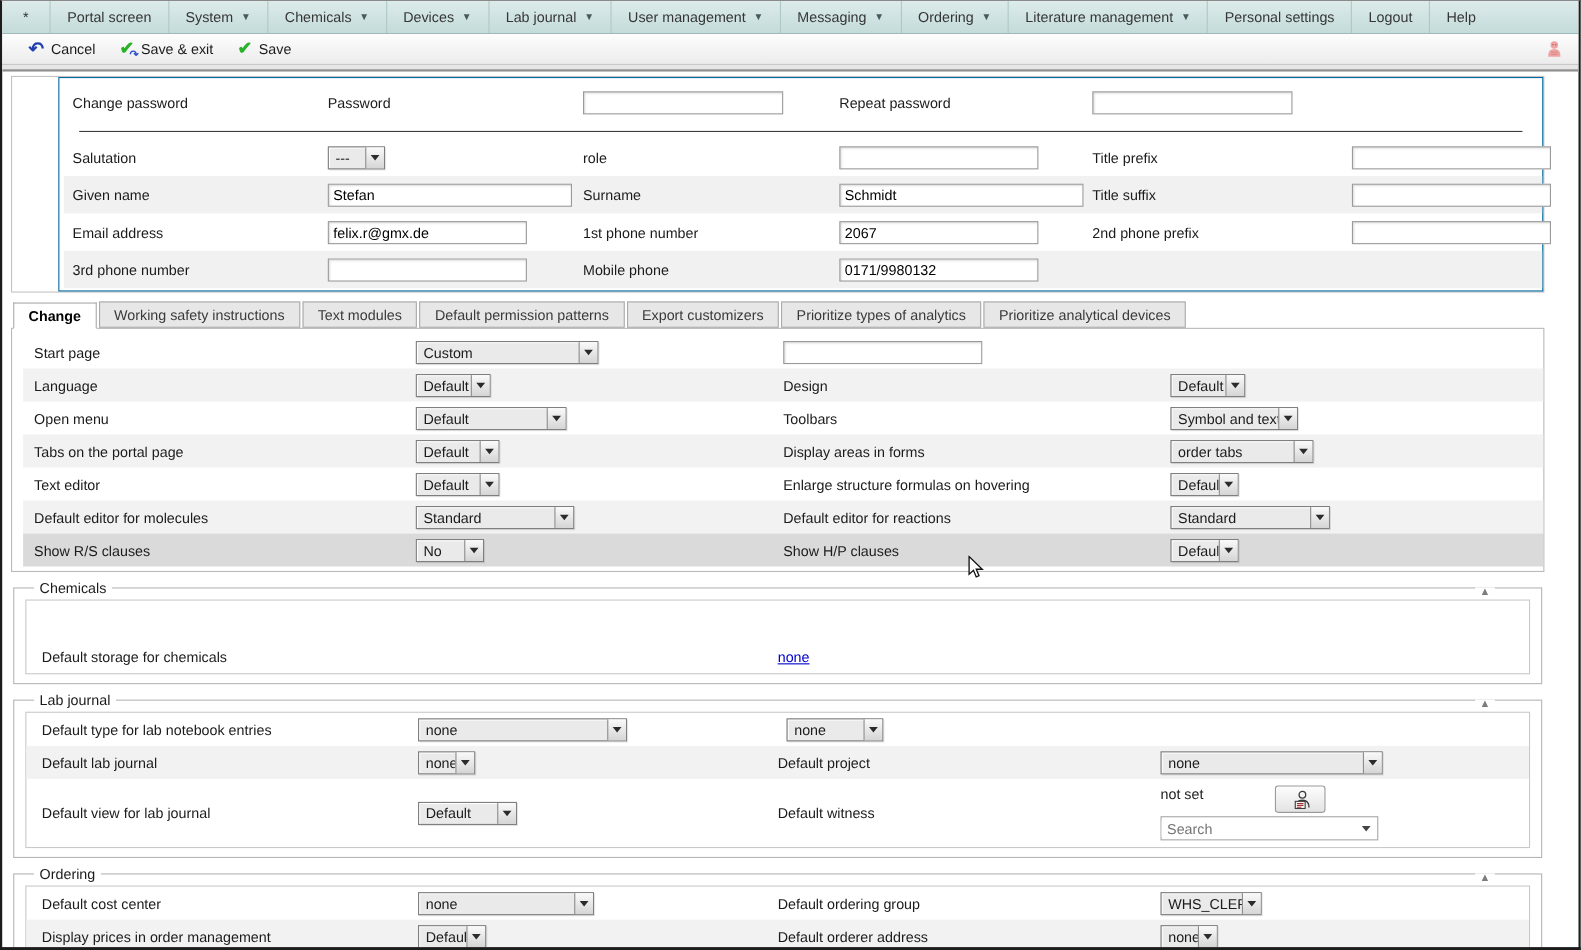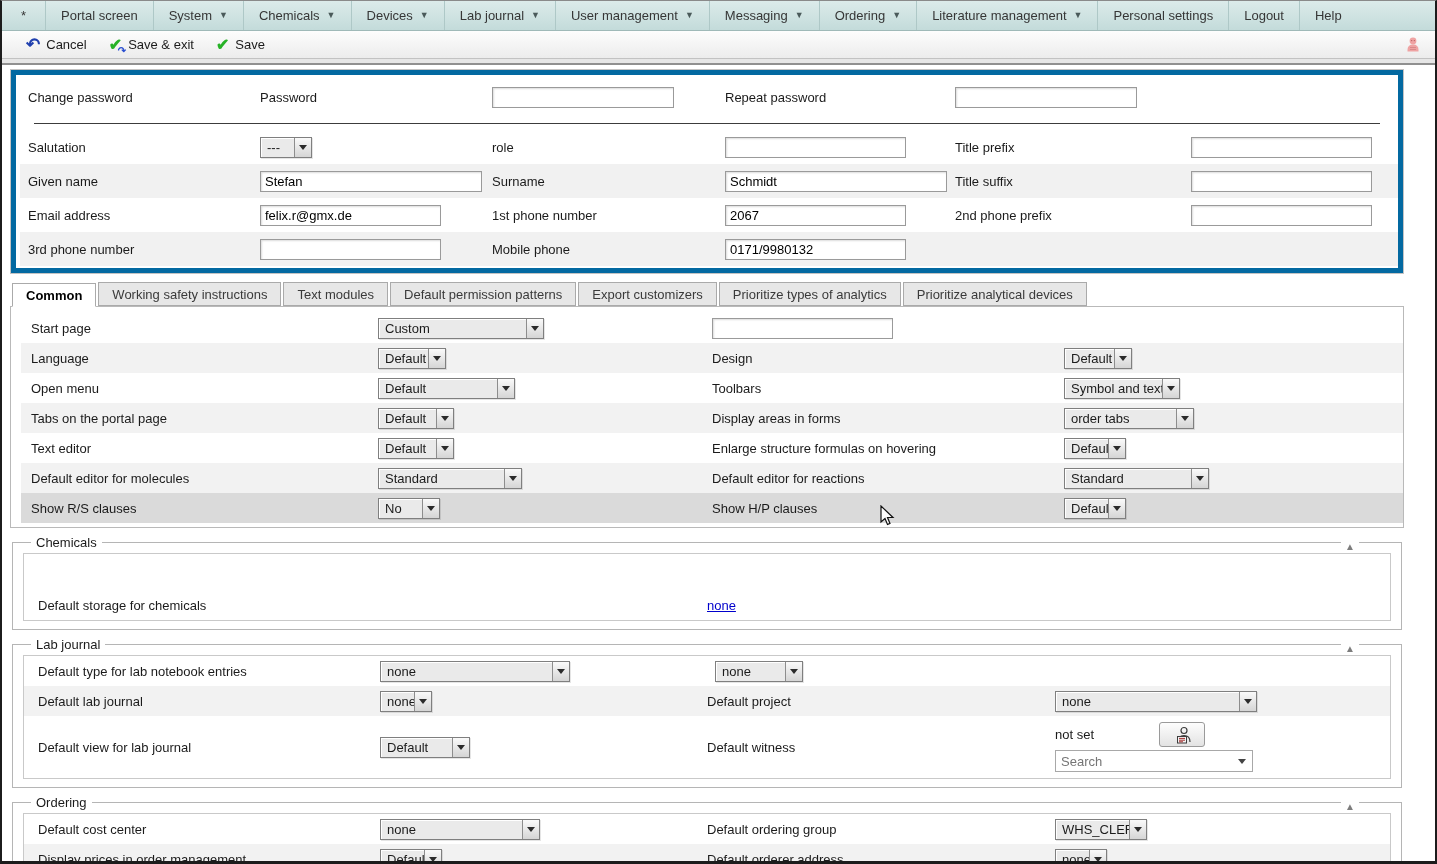--- a/index.html
+++ b/index.html
@@ -53,21 +53,21 @@
   .check-wrap { position: relative; display: inline-block; }
   .mini-arrow { position: absolute; right: -4px; bottom: -3px; color: #2a4fd0; font-size: 10px; font-weight: bold; }
   .tb-right-icon { position: absolute; right: 14px; top: 5px; }
   .tool-strip { height: 6px; background: #e6e6e6; border-bottom: 2px solid #909090; }
 
   
   .page { padding: 4px 8px 0 8px; width: 1428px; }
   .formbox { border: 1px solid #c3c3c3; background: #fff; width: 1394px; }
 
   
-  .p-section { padding: 4px 0 2px 4px; border: 5px solid #0369a1; }
+  .p-section { padding: 4px 0 2px 4px; border: 1px solid #0369a1; margin-left: 42px; }
   .prow {
     display: grid;
     grid-template-columns: 232px 232px 233px 230px 236px 1fr;
     align-items: center;
     height: 34px;
   }
   .prow.h36 { height: 36px; }
   .prow .lab { padding-left: 8px; }
   .prow.stripe { background: #f1f1f1; }
   .divider { border-top: 1px solid #3c3c3c; margin: 8px 18px 6px 14px; }
@@ -151,21 +151,21 @@
   }
   .frow .lab { padding-left: 14px; }
   .frow.stripe { background: #f2f2f2; }
   .frow.tall { height: 62px; }
   .chemrow { display: grid; grid-template-columns: 683px 1fr; align-items: center; height: 30px; margin-top: 36px; }
   .chemrow .lab { padding-left: 14px; }
   a.link { color: #0000cc; text-decoration: underline; cursor: pointer; }
 
   
   .witness-cell { display: flex; flex-direction: column; gap: 3px; padding: 4px 0; margin-left: 8px; }
-  .witness-top { display: flex; align-items: center; }
+  .witness-top { display: flex; }
   .witness-top .status { width: 104px; }
   .icon-btn {
     width: 46px; height: 25px;
     border: 1px solid #9a9a9a; border-radius: 3px;
     background: linear-gradient(#fdfdfd, #e3e3e3);
     display: flex; align-items: center; justify-content: center;
     cursor: pointer;
   }
   .combo { display: inline-flex; align-items: center; width: 198px; height: 22px; border: 1px solid #a8a8a8; background: #fff; }
   .combo input {
@@ -309,21 +309,21 @@
         <span><input class="txt" type="text" value="" style=""></span>
         <span class="lab">Mobile phone</span>
         <span><input class="txt" type="text" value="0171/9980132" style=""></span>
         <span></span>
           <span></span>
       </div>
     </div>
   </div>
 
   <div class="tabsrow">
-    <div class="tab active">Common</div>
+    <div class="tab active">Change</div>
     <div class="tab">Working safety instructions</div>
     <div class="tab">Text modules</div>
     <div class="tab">Default permission patterns</div>
     <div class="tab">Export customizers</div>
     <div class="tab">Prioritize types of analytics</div>
     <div class="tab">Prioritize analytical devices</div>
   </div>
 
   <div class="tabpanel">
     <div class="trow">

